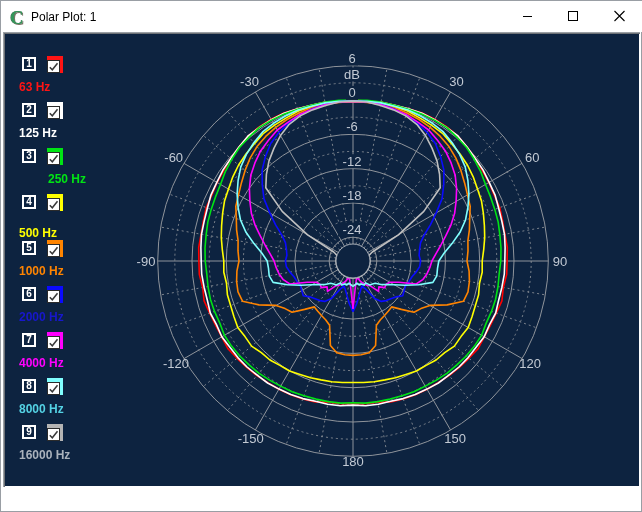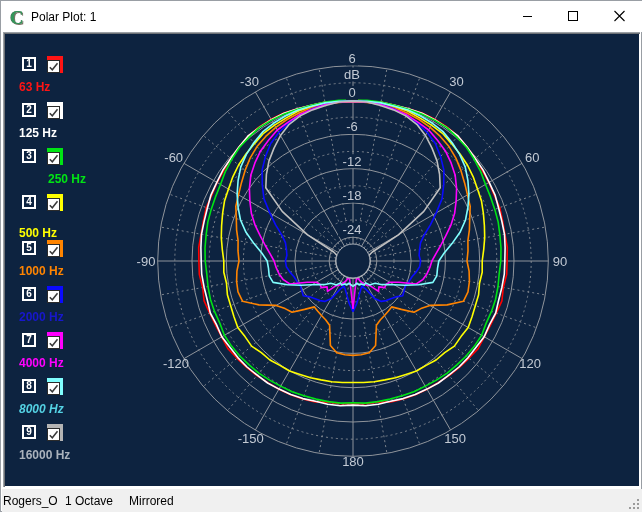--- a/index.html
+++ b/index.html
@@ -165,46 +165,31 @@
       </svg>
     </div>
 <div class="flab" style="left:18px;top:355px;color:#ff00ff;">4000 Hz</div>
 <div class="nbox" style="left:21px;top:378px;">8</div>
 <div style="position:absolute;left:46px;top:377px;width:16px;height:17px;background:#80ffff;"></div>
 <div class="cbox" style="left:46px;top:381px;">
       <svg width="11" height="11" viewBox="0 0 11 11" style="display:block">
         <path d="M1.8 6.2 L4.3 8.8 L9.5 2.2" fill="none" stroke="#3a3a3a" stroke-width="1.5"></path>
       </svg>
     </div>
-<div class="flab" style="left:18px;top:401px;color:#54d2e4;font-style:italic;">8000 Hz</div>
+<div class="flab" style="left:18px;top:401px;color:#54d2e4;">8000 Hz</div>
 <div class="nbox" style="left:21px;top:424px;">9</div>
 <div style="position:absolute;left:46px;top:423px;width:16px;height:17px;background:#b4b4b4;"></div>
 <div class="cbox" style="left:46px;top:427px;">
       <svg width="11" height="11" viewBox="0 0 11 11" style="display:block">
         <path d="M1.8 6.2 L4.3 8.8 L9.5 2.2" fill="none" stroke="#3a3a3a" stroke-width="1.5"></path>
       </svg>
     </div>
 <div class="flab" style="left:18px;top:447px;color:#aab2bc;">16000 Hz</div>
   <div id="title">
     <div id="ticon">C</div>
     <div id="ttext">Polar Plot: 1</div>
   </div>
   <svg class="wbtn" style="left:504px;width:137px;" width="137" height="32" viewBox="0 0 137 32">
     <line x1="18" y1="15.5" x2="27" y2="15.5" stroke="#000" stroke-width="1"></line>
     <rect x="63.5" y="10.5" width="9" height="9" fill="none" stroke="#000" stroke-width="1"></rect>
     <path d="M109.5 10 L119.5 20 M119.5 10 L109.5 20" stroke="#000" stroke-width="1.1" fill="none"></path>
   </svg>
-  <div id="status">
-    <span style="position:absolute;left:1px;top:5px;">Rogers_O</span>
-    <span style="position:absolute;left:63px;top:5px;">1 Octave</span>
-    <span style="position:absolute;left:127px;top:5px;">Mirrored</span>
-    <svg style="position:absolute;right:1px;bottom:1px;" width="13" height="13" viewBox="0 0 13 13">
-      <g fill="#9b9b9b">
-        <rect x="9" y="1" width="2" height="2"></rect>
-          <rect x="9" y="5" width="2" height="2"></rect>
-          <rect x="5" y="5" width="2" height="2"></rect>
-        <rect x="9" y="9" width="2" height="2"></rect>
-          <rect x="5" y="9" width="2" height="2"></rect>
-          <rect x="1" y="9" width="2" height="2"></rect>
-      </g>
-    </svg>
-  </div>
 </div>
 
 </body></html>

